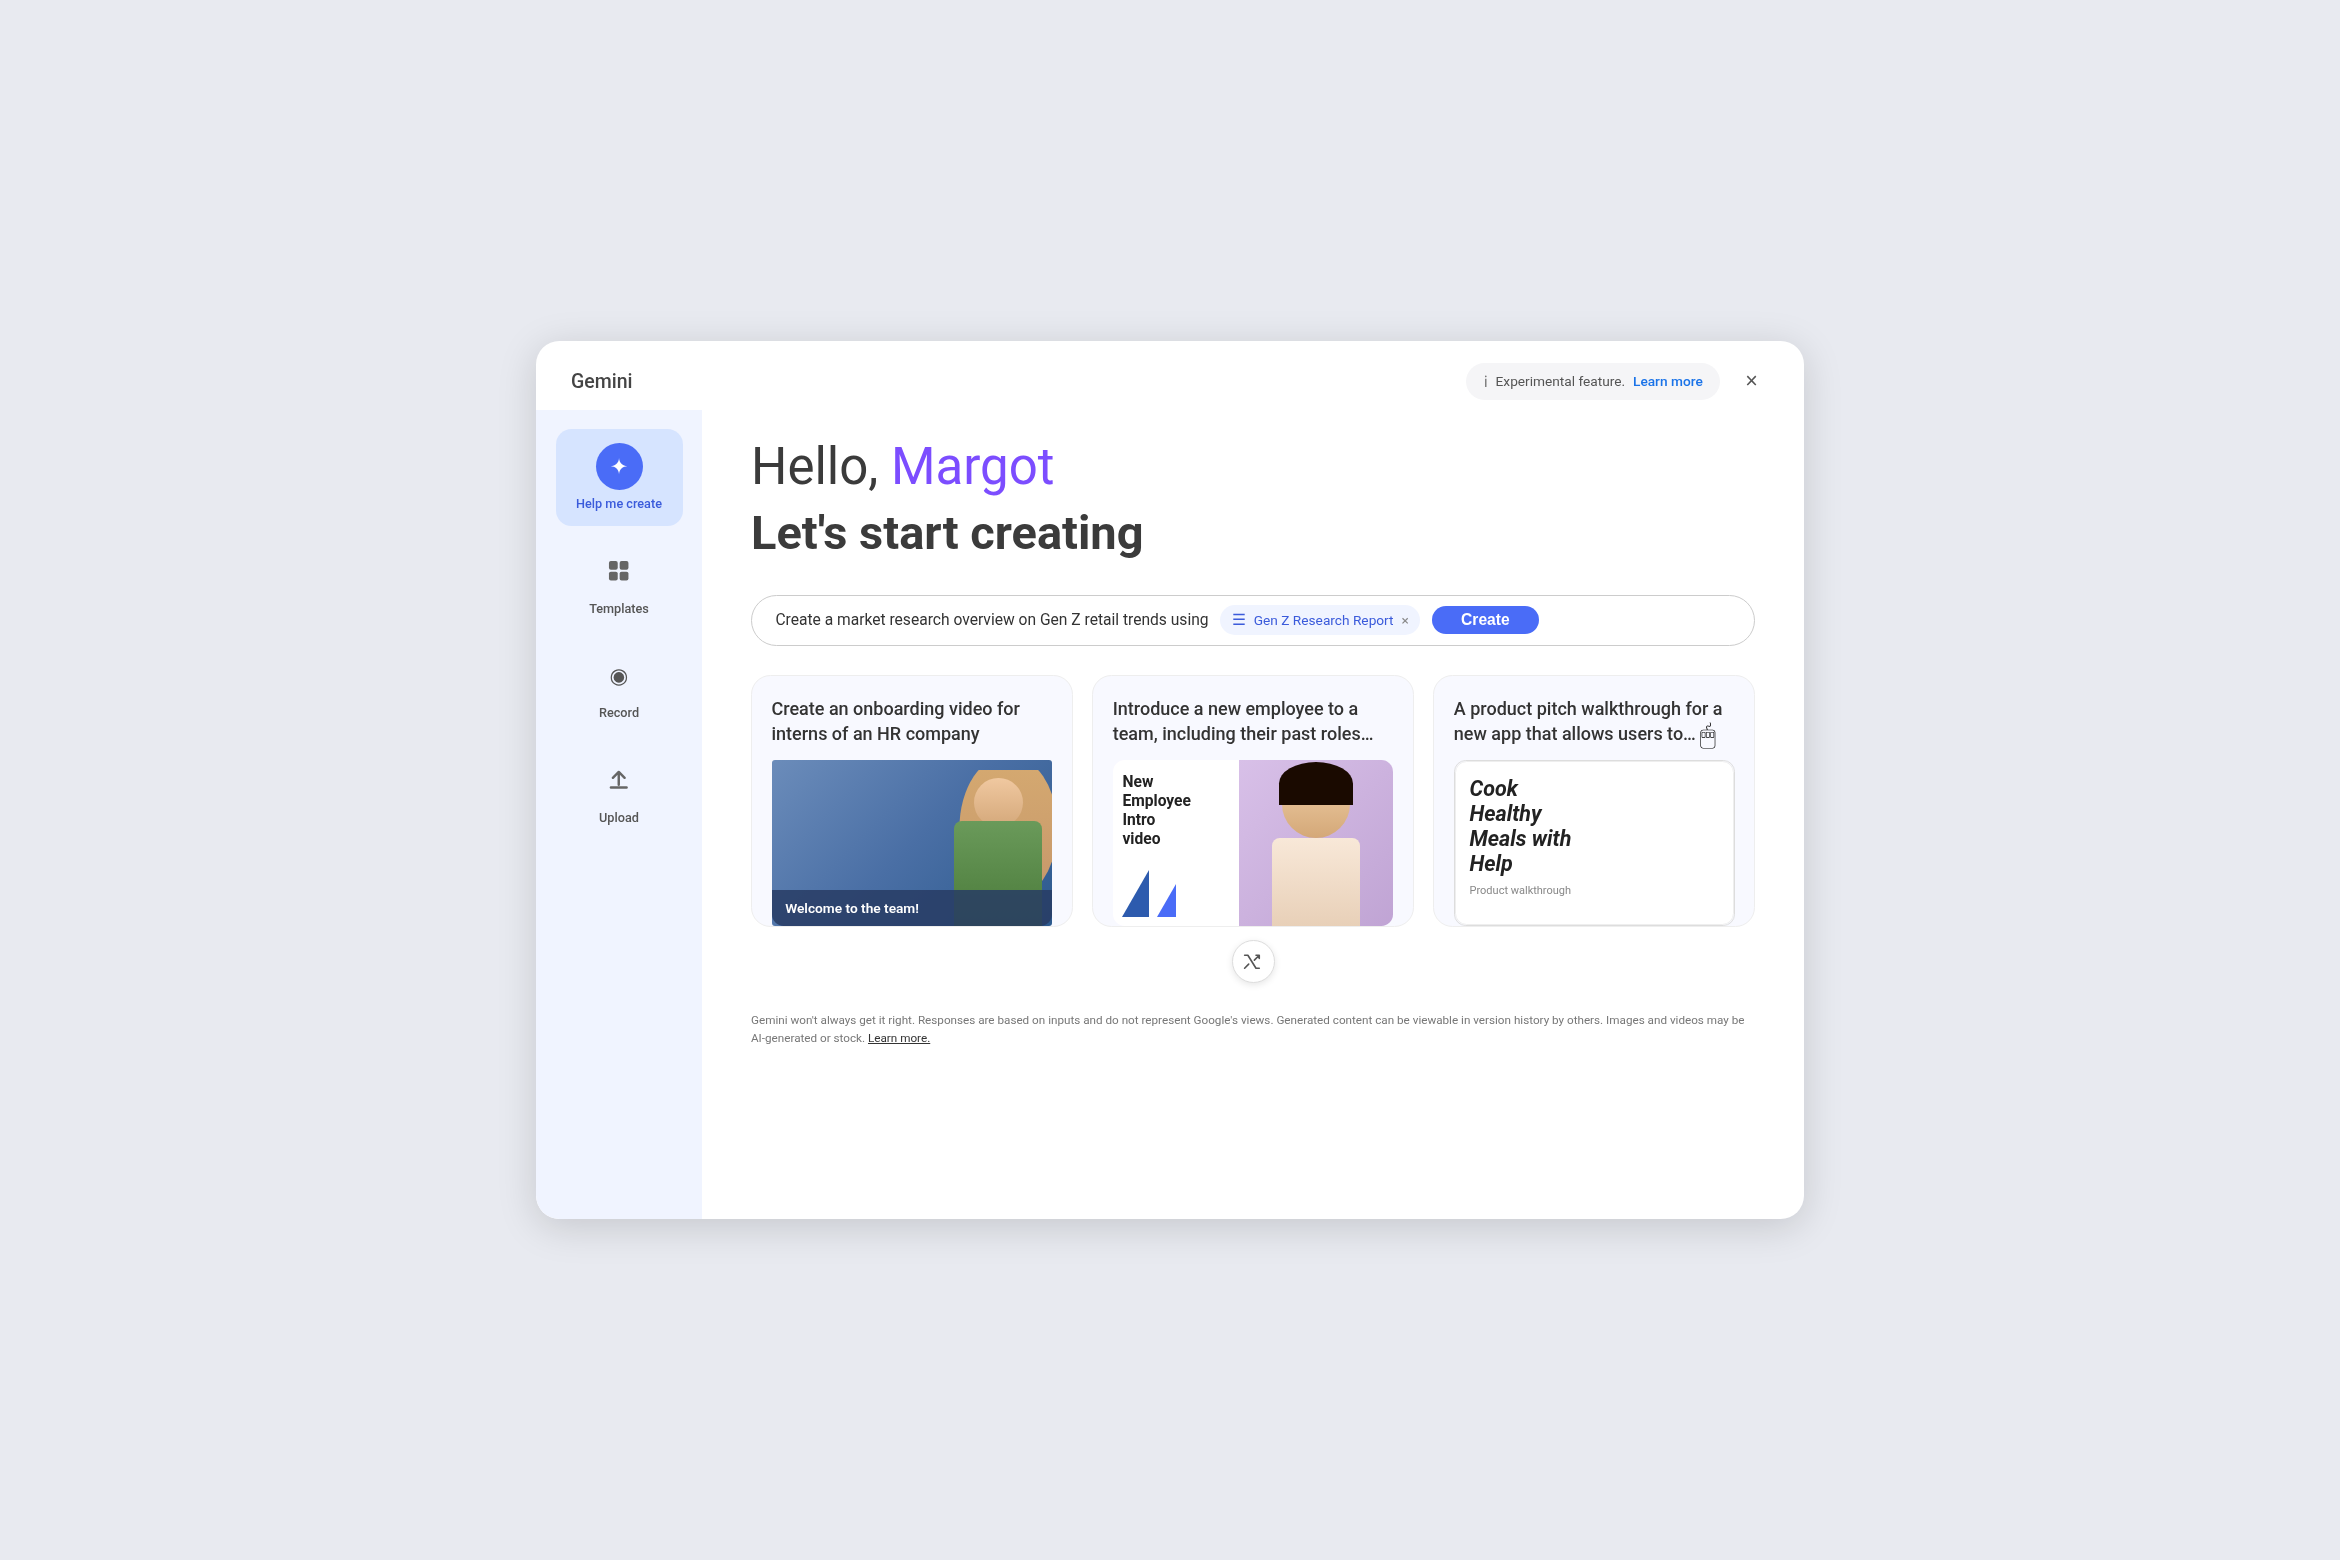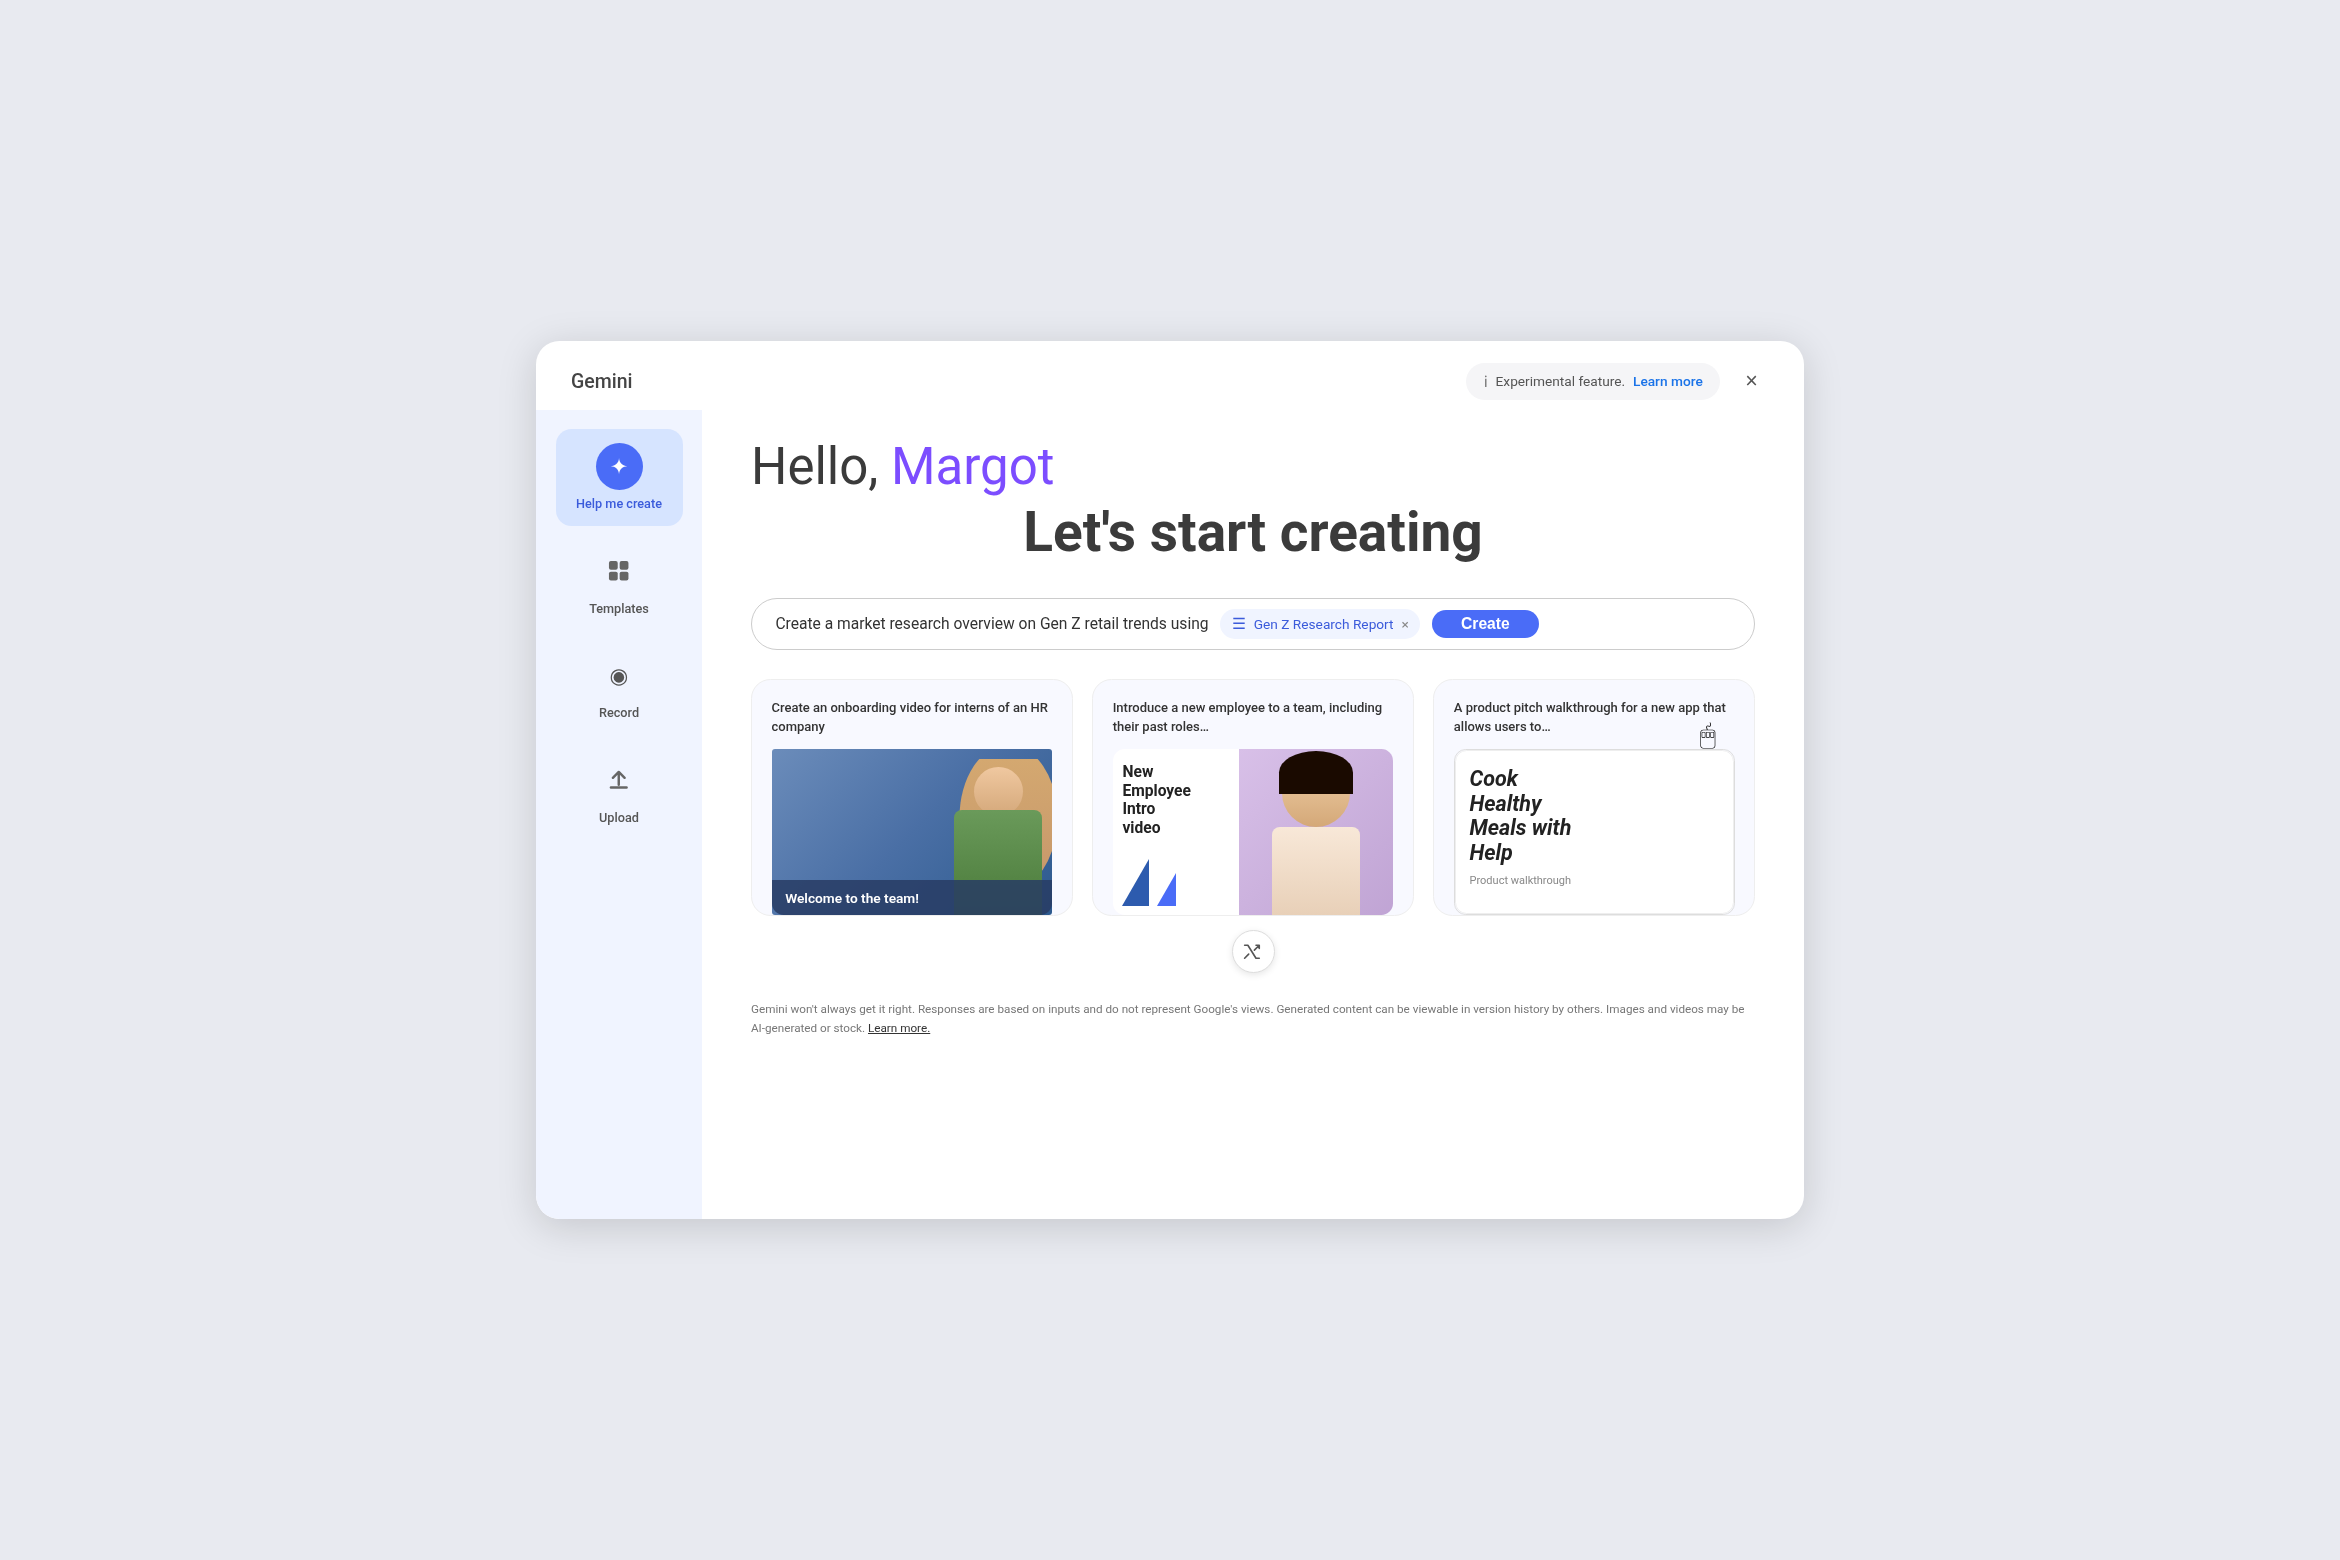--- a/index.html
+++ b/index.html
@@ -133,26 +133,25 @@
       gap: 23.4px;
     }
     .greeting-hello {
       font-size: 51px;
       font-weight: 400;
       line-height: 1.1;
     }
     .hello-plain { color: #3b3b3b; }
     .hello-name { color: #7c4dff; }
     .greeting-sub {
-      font-size: 55px;
+      font-size: 47px;
       font-weight: 700;
       color: #3b3b3b;
       line-height: 1.2;
-      margin-top: 4px;
-      text-align: center;
+      margin-top: 10px;
     }
     
     .search-bar {
       display: flex;
       align-items: center;
       border: 1.5px solid #ccc;
       border-radius: 49px;
       padding: 9.8px 9.8px 9.8px 23.4px;
       margin-top: 9.8px;
       gap: 11.7px;
@@ -201,21 +200,21 @@
       background: #f8f9ff;
       border-radius: 19.5px;
       padding: 19.5px 19.5px 0 19.5px;
       display: flex;
       flex-direction: column;
       gap: 13.7px;
       overflow: hidden;
       border: 1px solid #eee;
     }
     .card-title {
-      font-size: 13px;
+      font-size: 18px;
       color: #333;
       font-weight: 500;
       line-height: 1.4;
     }
     .card-image {
       border-radius: 3px;
       overflow: hidden;
       height: 166px;
       position: relative;
       display: flex;

